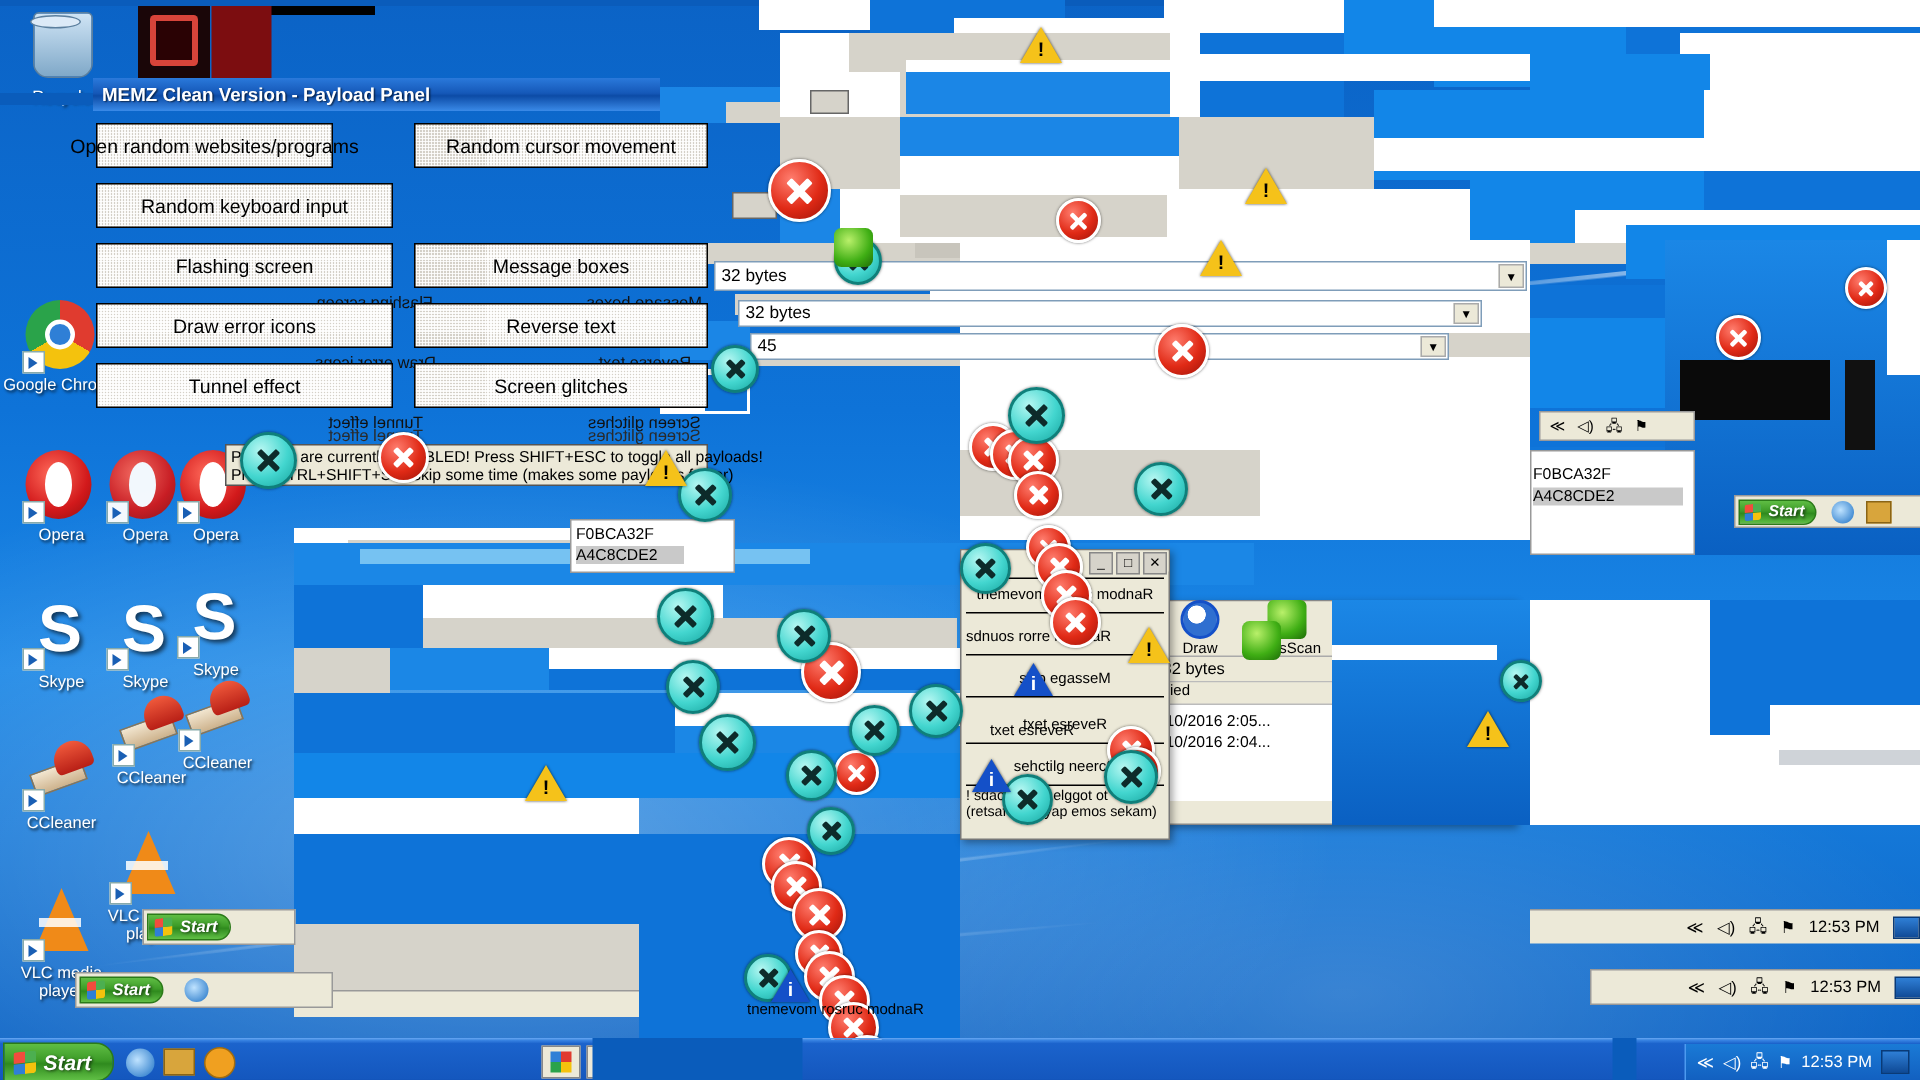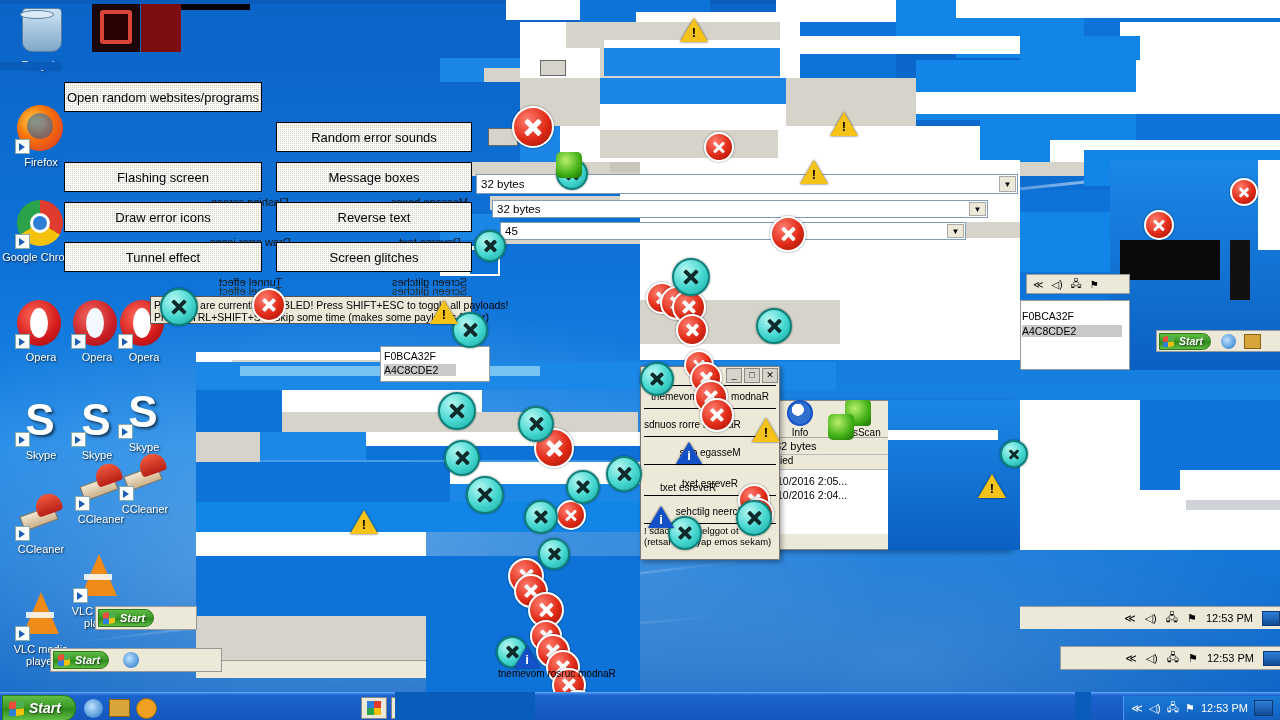--- a/index.html
+++ b/index.html
@@ -152,27 +152,20 @@
   <div class="desk"></div>
   <div class="swoosh" style="left:60px;top:600px;width:700px;transform:rotate(-7deg);"></div>
   <div class="swoosh" style="left:120px;top:640px;width:620px;transform:rotate(-5deg);opacity:.5;"></div>
   <div class="swoosh" style="left:900px;top:180px;width:380px;transform:rotate(-6deg);opacity:.6;"></div>
 
   <div class="abs dicon" style="left:2px;top:8px;">
     <div class="gfx">
         <div class="ic-recycle"></div>
       </div>
     <div>Recycle</div>
-  </div>
-  <div class="abs dicon" style="left:2px;top:105px;">
-    <div class="gfx">
-        <div class="ic-ff"></div>
-        <div class="shortcut"></div>
-      </div>
-    <div>Firefox</div>
   </div>
   <div class="abs dicon" style="left:2px;top:200px;">
     <div class="gfx">
         <div class="ic-chrome"></div>
         <div class="shortcut"></div>
       </div>
     <div>Google Chrome</div>
   </div>
   <div class="abs dicon" style="left:2px;top:300px;">
     <div class="gfx">
@@ -402,21 +395,21 @@
   </div>
   <div class="combo" style="left:500px;top:222px;width:466px;height:18px;">
     <span>45</span>
     <span class="arrow">▼</span>
   </div>
 
   <div class="win" style="left:770px;top:400px;width:240px;height:150px;border-color:#888;">
     <div style="height:36px;display:flex;align-items:center;background:#ece9d8;border-bottom:1px solid #aaa;">
       <div class="tbarbtn">
         <div class="ig" style="background:radial-gradient(circle at 40% 35%,#fff 0 30%,#2f6fd0 32%);border:2px solid #1450c8;box-sizing:border-box;"></div>
-        <span>Info</span>
+        <span>Draw</span>
       </div>
       <div class="tbarbtn">
         <div class="ig" style="background:radial-gradient(circle at 38% 32%,#b9f06a,#3fae14 60%,#1d6b07 100%);border-radius:4px;"></div>
         <span>VirusScan</span>
       </div>
       <div class="tbarbtn" style="width:24px;overflow:hidden;">
         <span>Co</span>
       </div>
     </div>
     <div style="height:16px;font-size:11px;padding-left:4px;line-height:16px;border-bottom:1px solid #bbb;background:#ece9d8;">32 bytes</div>
@@ -458,20 +451,24 @@
       <div style="border-bottom:1px solid #000;height:22px;line-height:22px;text-align:center;margin-top:5px;">skip egasseM</div>
       <div style="border-bottom:1px solid #000;height:22px;line-height:22px;text-align:center;margin-top:8px;">txet esreveR</div>
       <div style="border-bottom:1px solid #000;height:22px;line-height:22px;text-align:center;margin-top:5px;">sehctilg neercS</div>
     </div>
     <div style="font-size:9.5px;line-height:11px;padding:1px 3px;">
       <div>! sdaolyap lla elggot ot</div>
       <div>(retsaf sdaolyap emos sekam)</div>
     </div>
   </div>
 
+  <div class="abs" style="left:62px;top:52px;width:378px;height:22px;
+       background:linear-gradient(180deg,#2a79db 0%,#1558b8 46%,#0c4ba6 54%,#3a8ae8 100%);">
+    <div style="color:#fff;font-size:12.5px;font-weight:bold;line-height:22px;padding-left:6px;text-shadow:1px 1px 1px rgba(0,0,0,.55);">MEMZ Clean Version - Payload Panel</div>
+  </div>
 
   <div class="ghost" style="left:150px;top:196px;width:200px;">
     <span class="rev">Flashing screen</span>
   </div>
   <div class="ghost" style="left:330px;top:196px;width:200px;">
     <span class="rev">Message boxes</span>
   </div>
   <div class="ghost" style="left:150px;top:236px;width:200px;">
     <span class="rev">Draw error icons</span>
   </div>
@@ -484,25 +481,28 @@
   <div class="ghost" style="left:330px;top:276px;width:200px;">
     <span class="rev">Screen glitches</span>
   </div>
   <div class="ghost" style="left:150px;top:285px;width:200px;color:#2a2a2a;">
     <span class="rev">Tunnel effect</span>
   </div>
   <div class="ghost" style="left:330px;top:285px;width:200px;color:#2a2a2a;">
     <span class="rev">Screen glitches</span>
   </div>
 
-  <div class="pbtn" style="left:64px;top:82px;width:198px;height:30px;">
+  <div class="pbtn" style="left:64px;top:82px;width:158px;height:30px;">
     <span>Open random websites/programs</span>
   </div>
-  <div class="pbtn" style="left:276px;top:122px;width:196px;height:30px;">
-    <span>Random error sounds</span>
+  <div class="pbtn" style="left:276px;top:82px;width:196px;height:30px;">
+    <span>Random cursor movement</span>
+  </div>
+  <div class="pbtn" style="left:64px;top:122px;width:198px;height:30px;">
+    <span>Random keyboard input</span>
   </div>
   <div class="pbtn" style="left:64px;top:162px;width:198px;height:30px;">
     <span>Flashing screen</span>
   </div>
   <div class="pbtn" style="left:276px;top:162px;width:196px;height:30px;">
     <span>Message boxes</span>
   </div>
   <div class="pbtn" style="left:64px;top:202px;width:198px;height:30px;">
     <span>Draw error icons</span>
   </div>

